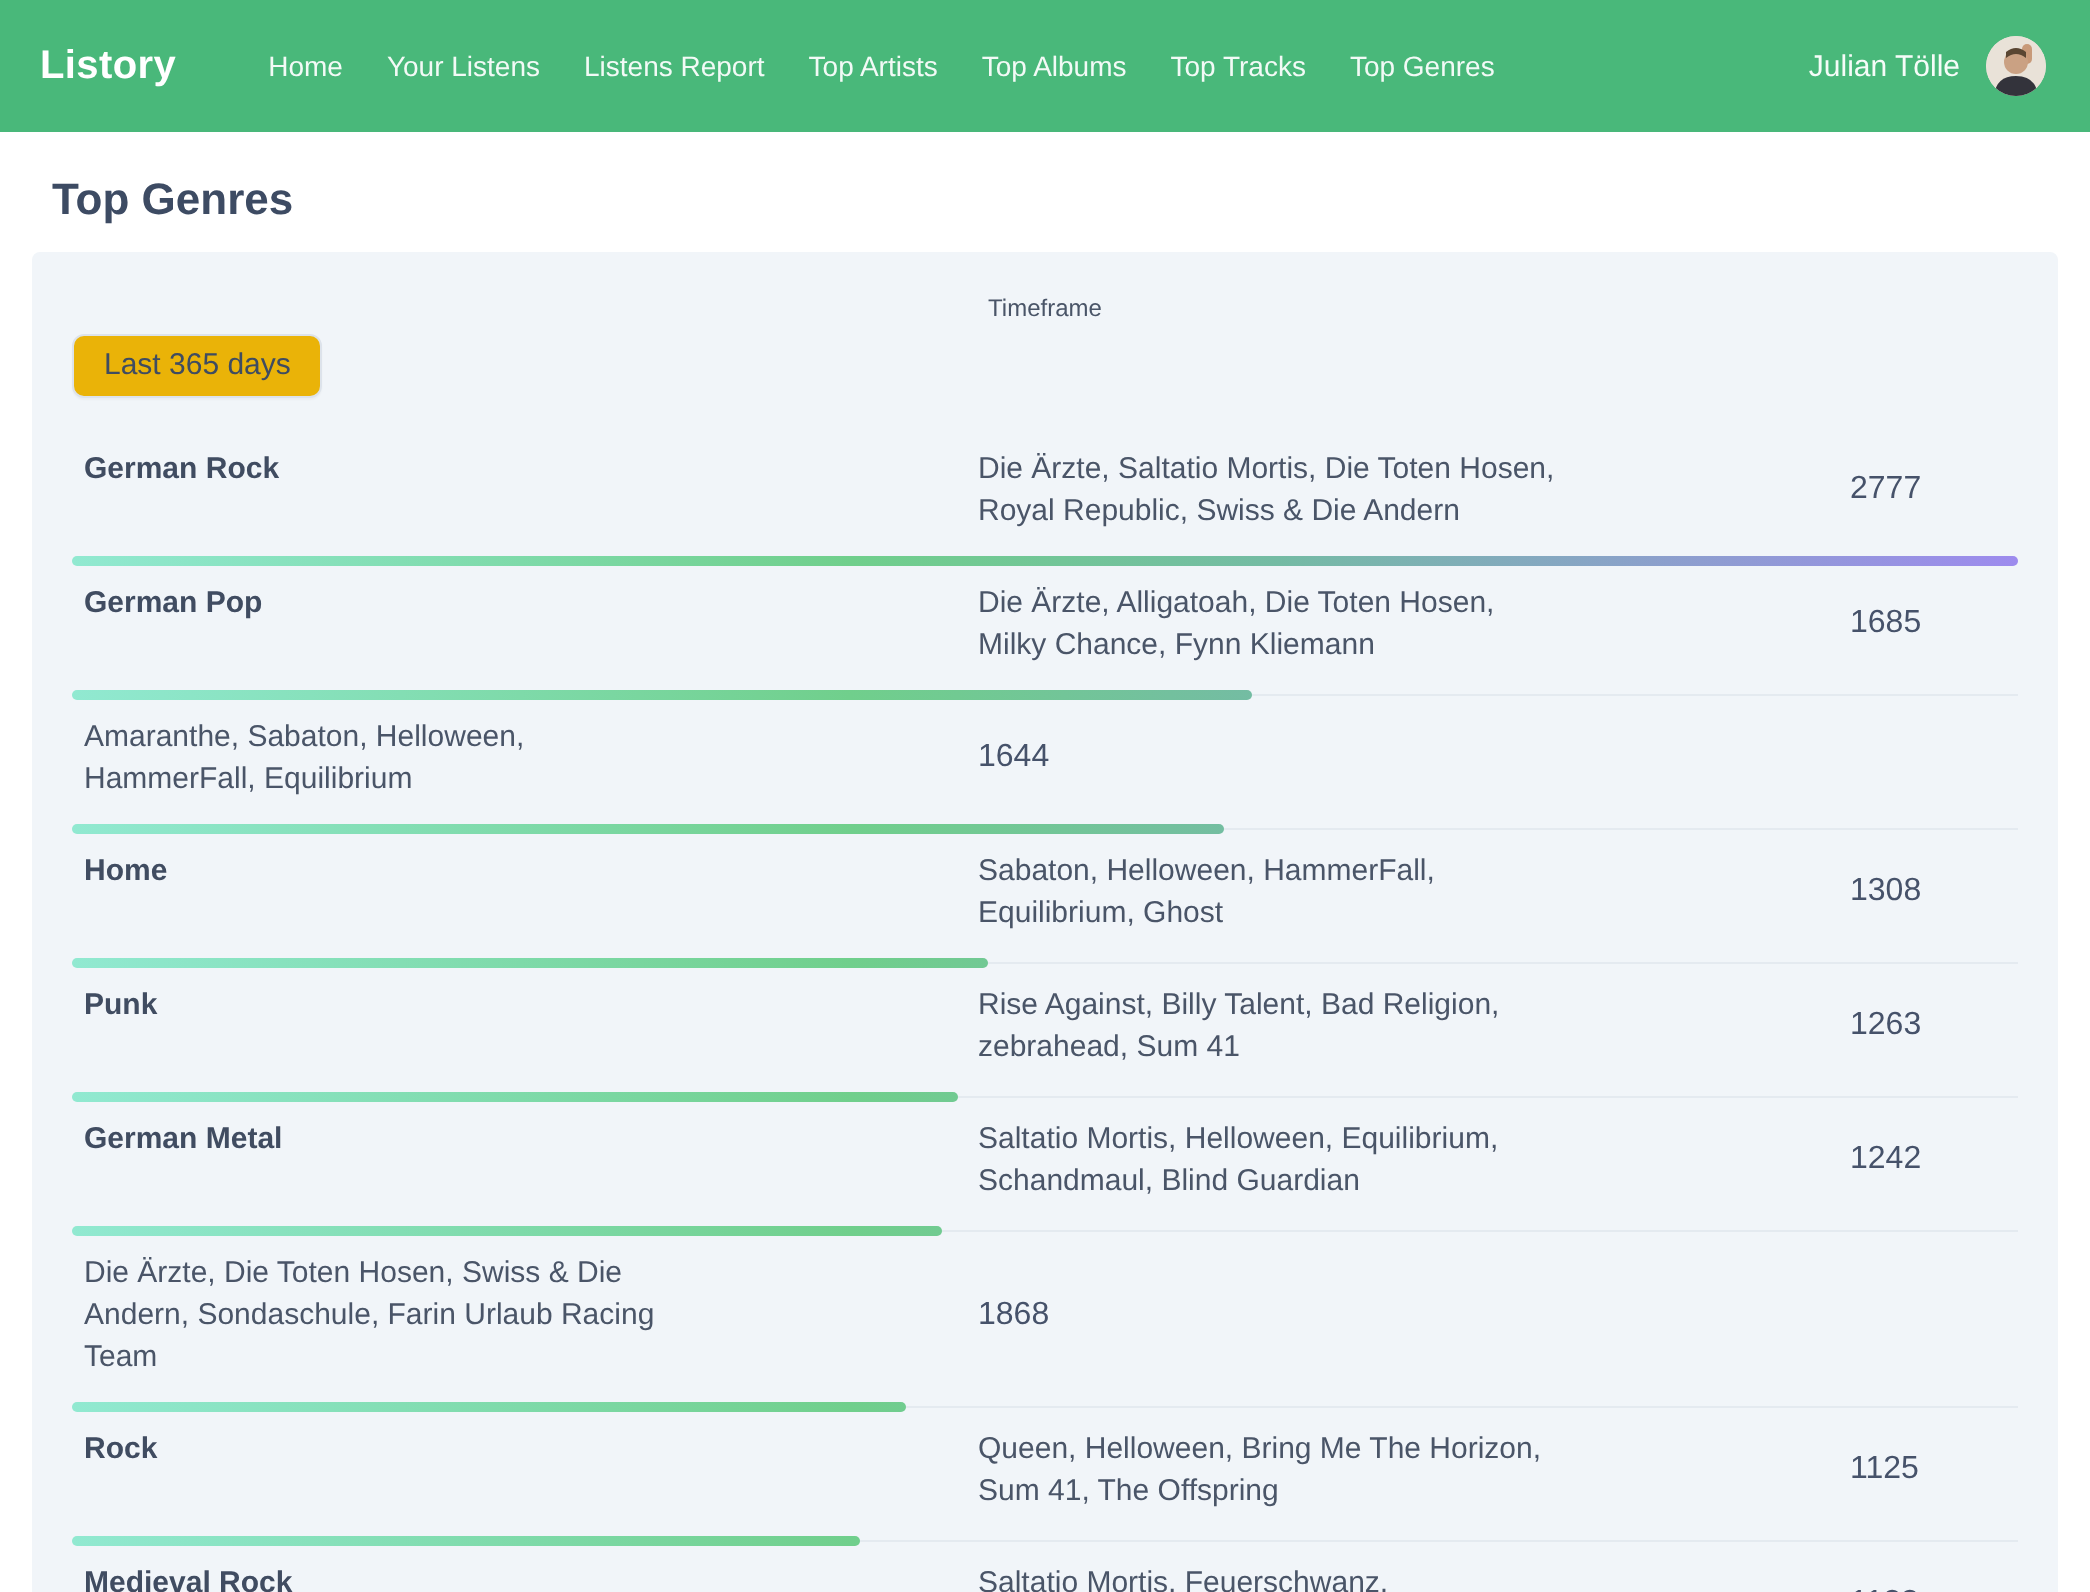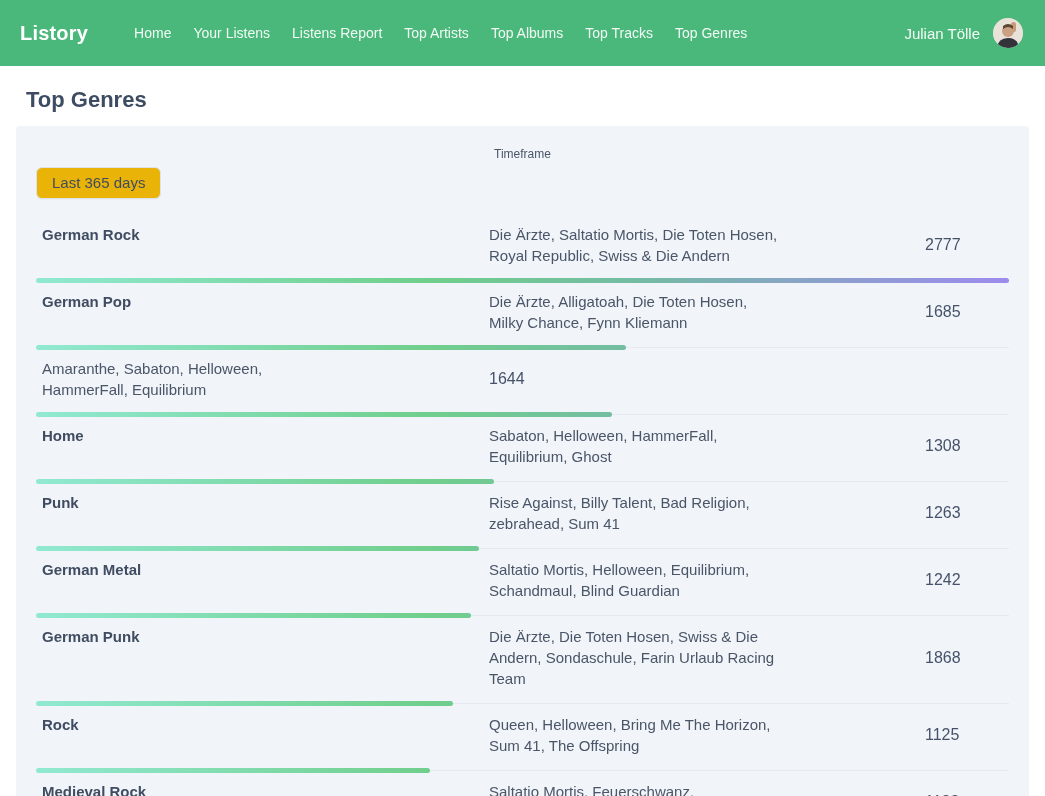--- a/index.html
+++ b/index.html
@@ -174,21 +174,20 @@
   </div>
 
   <div class="genre-row">
     <div class="genre-name">German Metal</div>
     <div class="genre-artists">Saltatio Mortis, Helloween, Equilibrium, Schandmaul, Blind Guardian</div>
     <div class="genre-count">1242</div>
     <div class="genre-bar" style="width: 44.7245%; background-image: linear-gradient(90deg, rgb(145, 233, 209) 0%, rgb(112, 207, 140) 40%, rgb(116, 187, 164) 62%, rgb(140, 159, 205) 82%, rgb(157, 139, 238) 100%); background-size: 223.591% 100%;"></div>
   </div>
 
   <div class="genre-row">
-    <div class="genre-name">German Punk</div>
     <div class="genre-artists">Die Ärzte, Die Toten Hosen, Swiss &amp; Die Andern, Sondaschule, Farin Urlaub Racing Team</div>
     <div class="genre-count">1868</div>
     <div class="genre-bar" style="width: 42.888%; background-image: linear-gradient(90deg, rgb(145, 233, 209) 0%, rgb(112, 207, 140) 40%, rgb(116, 187, 164) 62%, rgb(140, 159, 205) 82%, rgb(157, 139, 238) 100%); background-size: 233.165% 100%;"></div>
   </div>
 
   <div class="genre-row">
     <div class="genre-name">Rock</div>
     <div class="genre-artists">Queen, Helloween, Bring Me The Horizon, Sum 41, The Offspring</div>
     <div class="genre-count">1125</div>
     <div class="genre-bar" style="width: 40.5113%; background-image: linear-gradient(90deg, rgb(145, 233, 209) 0%, rgb(112, 207, 140) 40%, rgb(116, 187, 164) 62%, rgb(140, 159, 205) 82%, rgb(157, 139, 238) 100%); background-size: 246.844% 100%;"></div>

